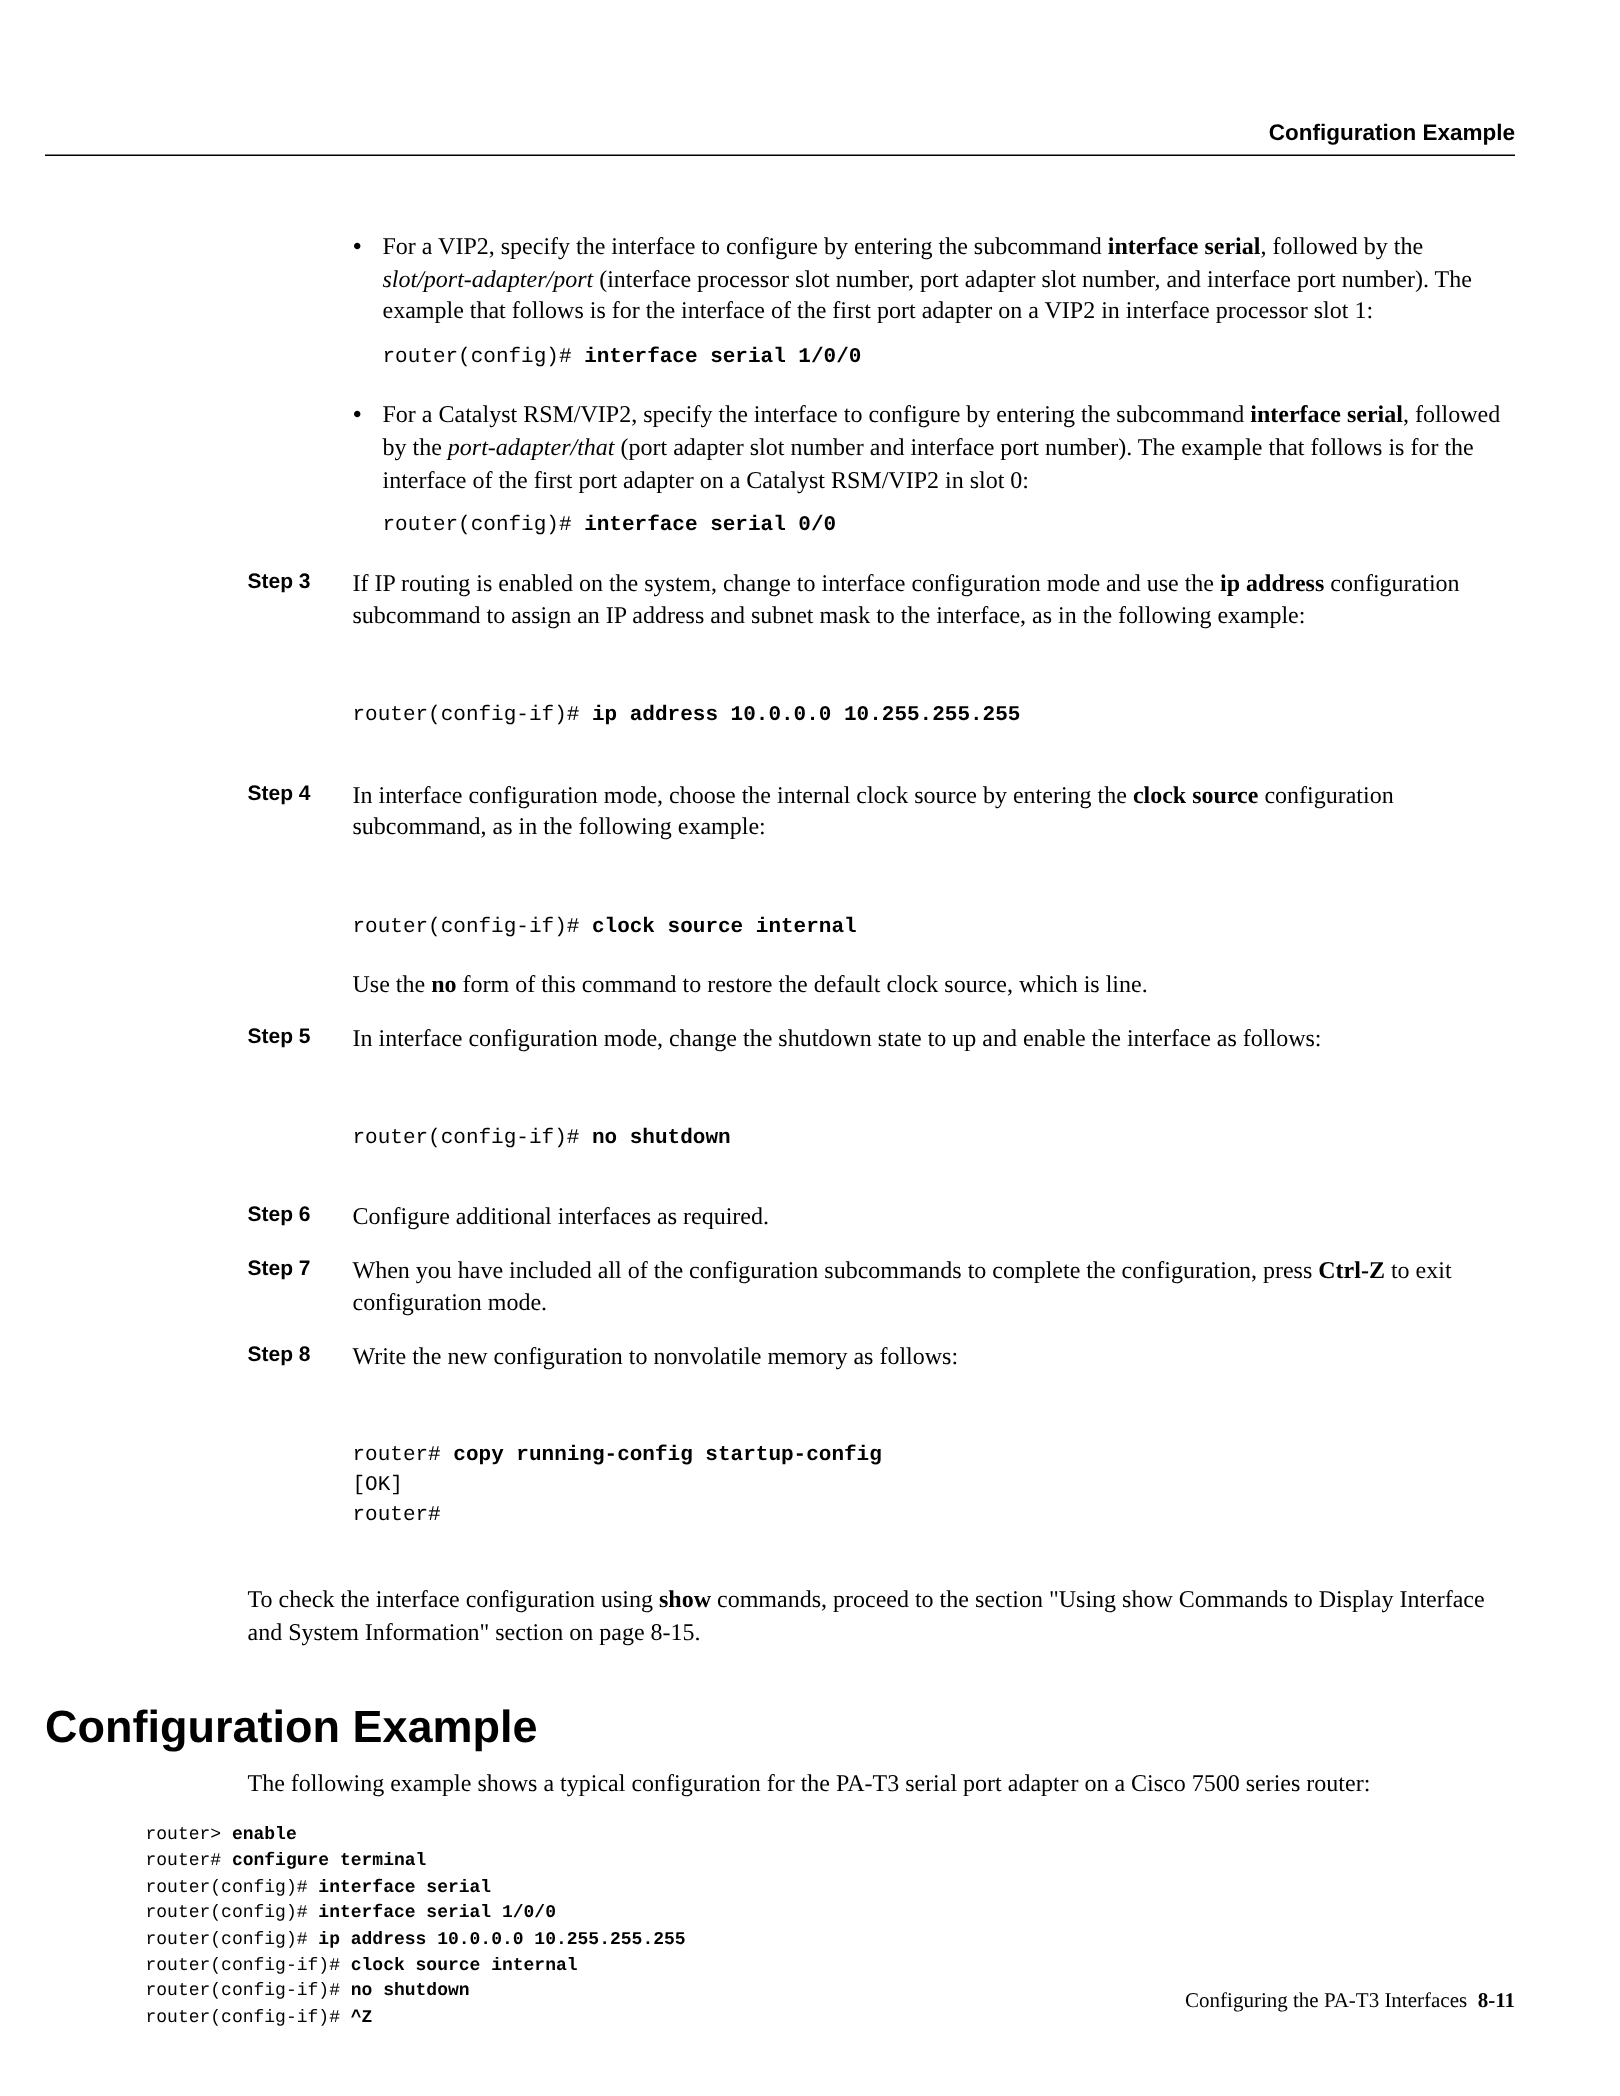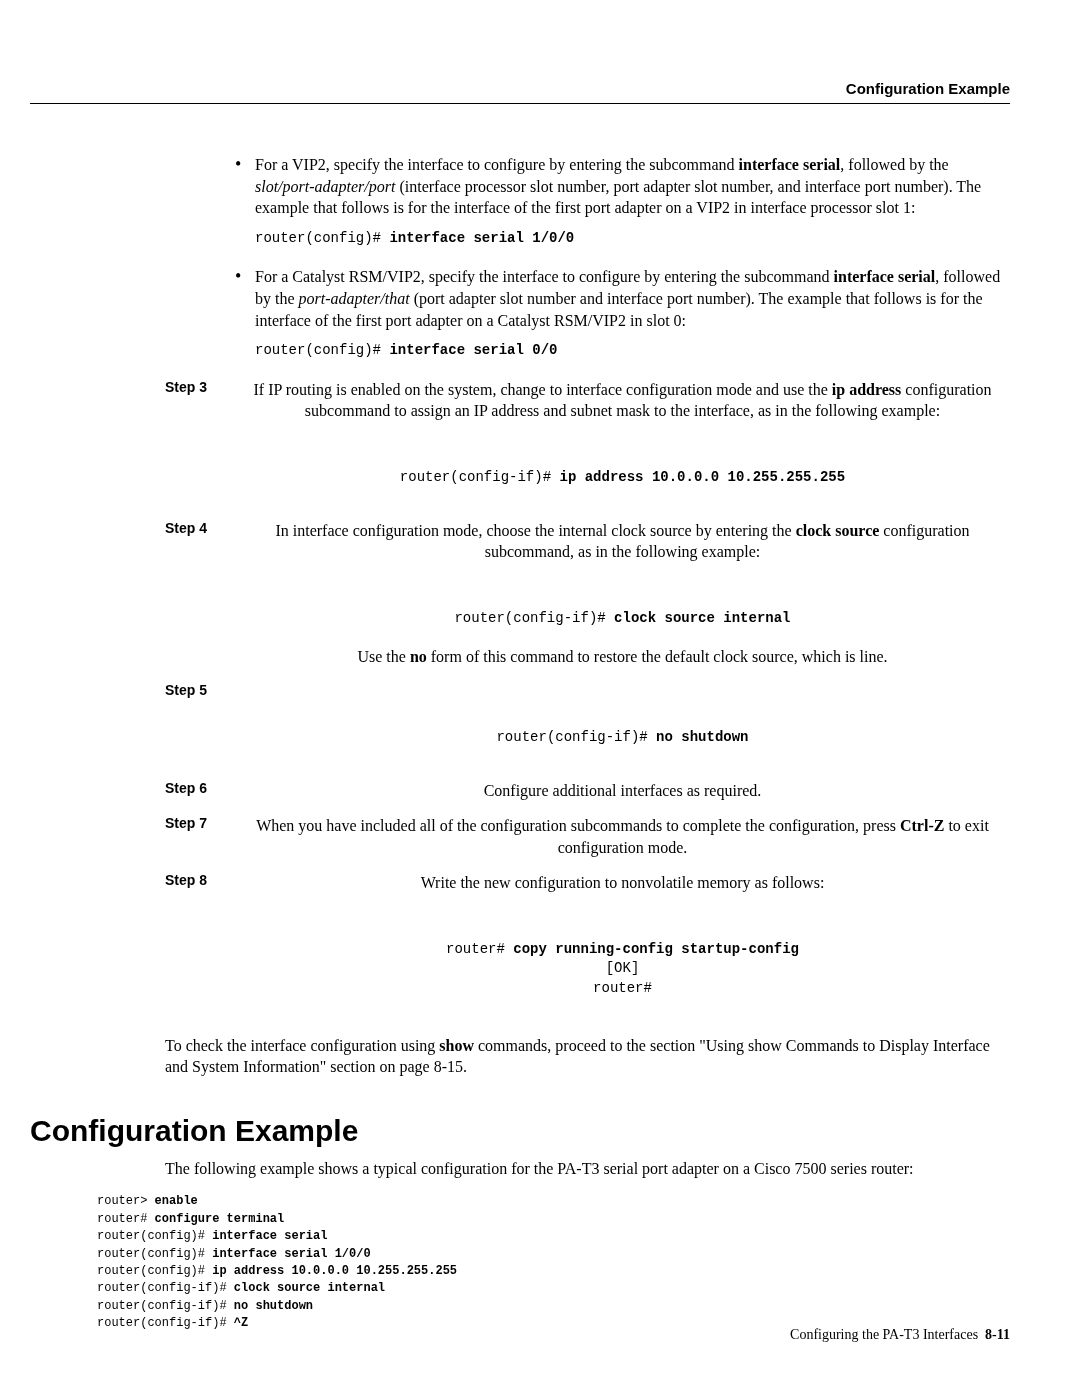--- a/index.html
+++ b/index.html
@@ -64,21 +64,20 @@
     width: 70px;
     flex: 0 0 70px;
     font-family: Arial, Helvetica, sans-serif;
     font-weight: bold;
     font-size: 14px;
     margin-left: -70px; 
   }
   .step-body {
     flex: 1;
     line-height: 1.35;
-    text-align: center;
   }
   .step-body .code {
     margin-left: 0;
     margin-top: 46px;
   }
   .closing-para {
     margin-left: 135px;
     margin-top: 18px;
     line-height: 1.35;
   }
@@ -144,20 +143,21 @@
       <div class="step-body">
         <span>In interface configuration mode, choose the internal clock source by entering the <b>clock source</b> configuration subcommand, as in the following example:</span>
         <div class="code"><span>router(config-if)# </span><span class="bold">clock source internal</span></div>
         <div>Use the <b>no</b> form of this command to restore the default clock source, which is line.</div>
       </div>
     </div>
 
     <div class="step-row">
       <div class="step-label">Step 5</div>
       <div class="step-body">
+        <span>In interface configuration mode, change the shutdown state to up and enable the interface as follows:</span>
         <div class="code"><span>router(config-if)# </span><span class="bold">no shutdown</span></div>
       </div>
     </div>
 
     <div class="step-row">
       <div class="step-label">Step 6</div>
       <div class="step-body">Configure additional interfaces as required.</div>
     </div>
 
     <div class="step-row">

